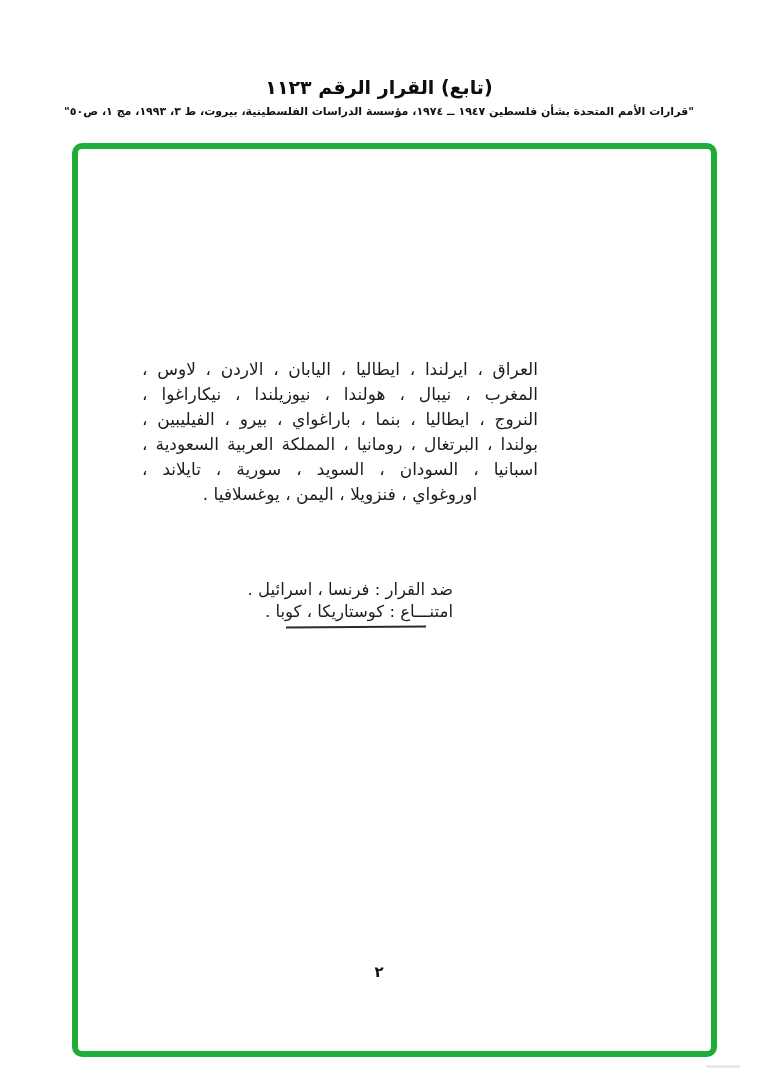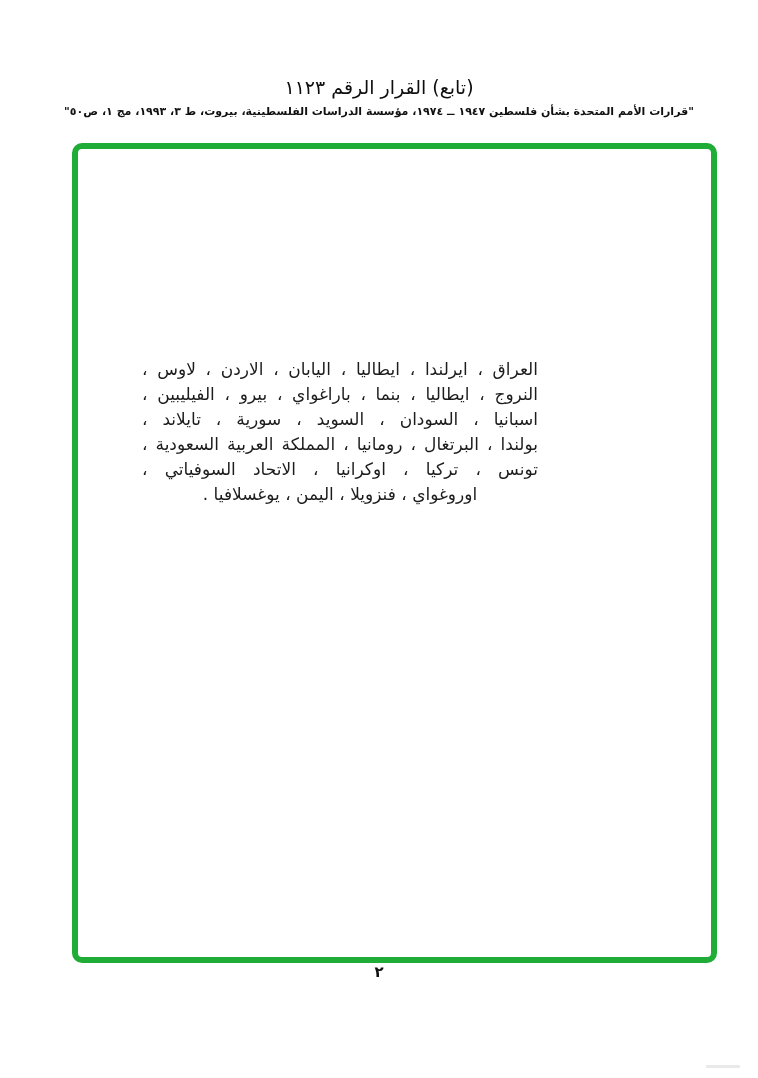--- a/index.html
+++ b/index.html
@@ -15,42 +15,42 @@
     color: #1b1b1b;
     overflow: hidden;
   }
   .doc-title {
     position: absolute;
     top: 76px;
     left: 0;
     right: 0;
     text-align: center;
     direction: rtl;
-    font-weight: normal;
+    font-weight: bold;
     font-size: 19px;
     color: #0d0d0d;
     letter-spacing: 0px;
   }
   .doc-source {
     position: absolute;
     top: 105px;
     left: 0;
     right: 0;
     text-align: center;
     direction: rtl;
     font-weight: bold;
     font-size: 11px;
     color: #101010;
   }
   .decision-frame {
     position: absolute;
     left: 72px;
     top: 143px;
     width: 645px;
-    height: 820px;
+    height: 914px;
     box-sizing: border-box;
     border: 6px solid #1fad38;
     border-radius: 10px;
     background: #ffffff;
   }
   .country-list {
     position: absolute;
     top: 208px;
     right: 173px;
     width: 396px;
@@ -114,25 +114,30 @@
 <body>
 
 <div class="doc-title">(تابع) القرار الرقم ١١٢٣</div>
 
 <div class="doc-source">"قرارات الأمم المتحدة بشأن فلسطين ١٩٤٧ ــ ١٩٧٤، مؤسسة الدراسات الفلسطينية، بيروت، ط ٣، ١٩٩٣، مج ١، ص٥٠"</div>
 
 <div class="decision-frame">
 
   <div class="country-list">
     <div class="country-line">العراق ، ايرلندا ، ايطاليا ، اليابان ، الاردن ، لاوس ،</div>
+    <div class="country-line">المغرب ، نيبال ، هولندا ، نيوزيلندا ، نيكاراغوا ،</div>
     <div class="country-line">النروج ، ايطاليا ، بنما ، باراغواي ، بيرو ، الفيليبين ،</div>
+    <div class="country-line">بولندا ، البرتغال ، رومانيا ، المملكة العربية السعودية ،</div>
     <div class="country-line">اسبانيا ، السودان ، السويد ، سورية ، تايلاند ،</div>
-    <div class="country-line">بولندا ، البرتغال ، رومانيا ، المملكة العربية السعودية ،</div>
-    <div class="country-line">تونس ، تركيا ، اوكرانيا ، الاتحاد السوفياتي ،</div>
     <div class="country-line last">اوروغواي ، فنزويلا ، اليمن ، يوغسلافيا .</div>
   </div>
 
+  <div class="vote-block">
+    <div class="vote-line">ضد القرار : فرنسا ، اسرائيل .</div>
+    <div class="vote-line">امتنـــاع : كوستاريكا ، كوبا .</div>
+    <div class="abstain-underline"></div>
+  </div>
 
 </div>
 
 <div class="page-number">٢</div>
 
 <div class="scan-artifact"></div>
 
 </body></html>

